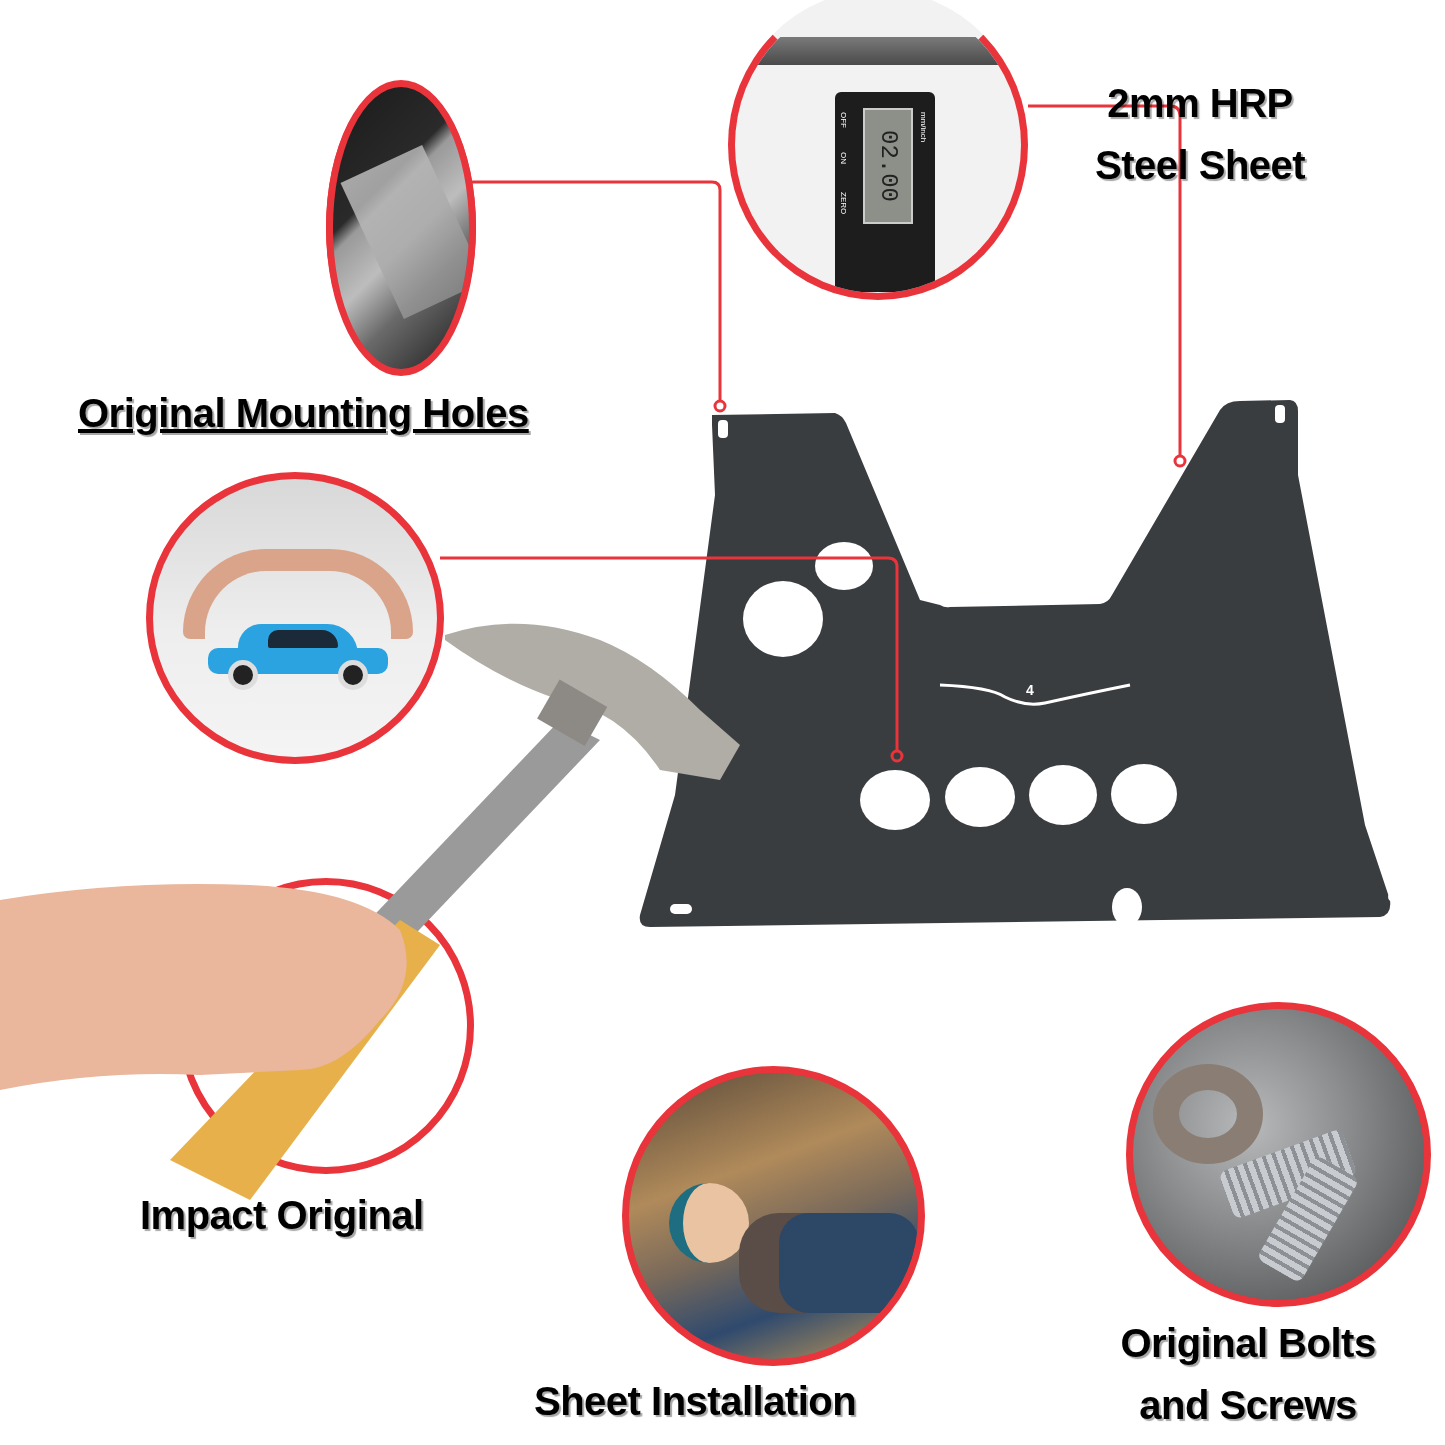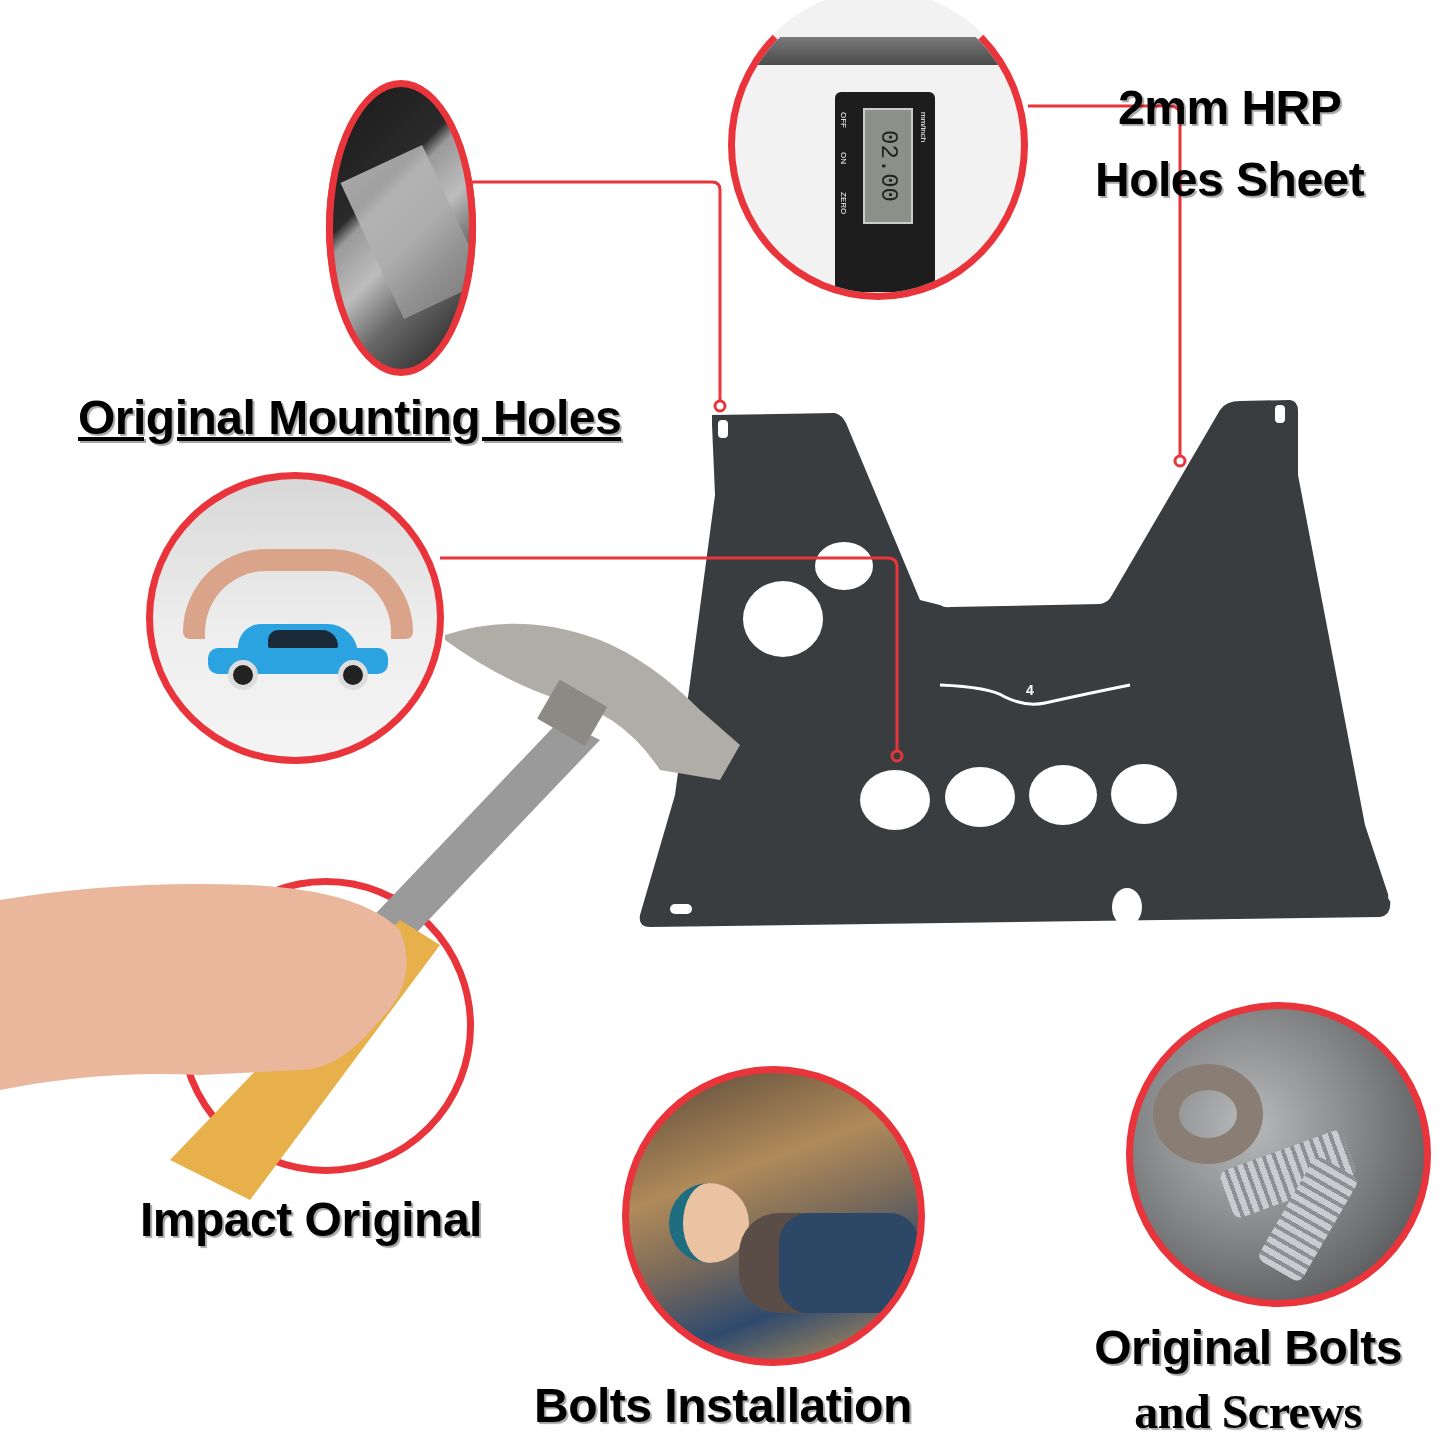--- a/index.html
+++ b/index.html
@@ -1,20 +1,20 @@
 <!DOCTYPE html>
 <html><head>
 <meta charset="utf-8">
 <style>
   html, body { margin:0; padding:0; background:#ffffff; }
   body { width:1445px; height:1445px; position:relative; overflow:hidden; font-family:"Liberation Sans", sans-serif; }
   .abs { position:absolute; }
   .ring { position:absolute; border-radius:50%; border:7px solid #e8343a; box-sizing:border-box; overflow:hidden; }
   .label { position:absolute; font-weight:bold; color:#000; text-align:center; text-shadow:2px 2px 1px rgba(0,0,0,0.35); letter-spacing:-0.5px; line-height:1.25; white-space:nowrap; }
-  .lbl-38 { font-size:48px; }
+  .lbl-38 { font-size:40px; }
   svg { display:block; }
 </style>
 </head>
 <body>
 
 <svg class="abs" style="left:630px;top:395px;" width="800" height="545" viewBox="0 0 800 545">
   <path d="M82 20 L205 18 Q212 20 216 28 L290 205 L310 210 Q315 213 320 212 L470 209 Q478 208 482 200 L590 15 Q596 6 610 6 L660 5 Q668 6 668 16 L668 80 L735 430 L760 505 Q762 520 750 522 L20 532 Q8 532 10 520 L45 400 L85 100 L82 30 Z" fill="#3a3d40"></path>
 
   <ellipse cx="214" cy="171" rx="29" ry="24" fill="#fff"></ellipse>
   <ellipse cx="153" cy="224" rx="40" ry="38" fill="#fff"></ellipse>
@@ -55,21 +55,21 @@
   <div class="abs" style="left:100px;top:95px;width:100px;height:200px;background:#1d1d1d;border-radius:6px;">
     <div class="abs" style="left:28px;top:16px;width:46px;height:112px;background:#8c9088;border:2px solid #ccc;color:#222;font-family:'Liberation Mono',monospace;font-size:24px;writing-mode:vertical-rl;text-align:center;line-height:46px;">02.00</div>
     <span class="abs" style="left:4px;top:20px;color:#fff;font-size:8px;writing-mode:vertical-rl;">OFF</span>
     <span class="abs" style="left:4px;top:60px;color:#fff;font-size:8px;writing-mode:vertical-rl;">ON</span>
     <span class="abs" style="left:4px;top:100px;color:#fff;font-size:8px;writing-mode:vertical-rl;">ZERO</span>
     <span class="abs" style="left:84px;top:20px;color:#fff;font-size:8px;writing-mode:vertical-rl;">mm/inch</span>
   </div>
 </div>
 <div class="label lbl-38" style="left:1095px;top:78px;">
   <div>2mm HRP</div>
-  <div style="margin-top:12px;">Holes Sheet</div>
+  <div style="margin-top:12px;">Steel Sheet</div>
 </div>
 
 <div class="ring" style="left:146px;top:472px;width:298px;height:292px;background:linear-gradient(#d8d8d8 0%,#eeeeee 55%,#f4f4f4 100%);">
   <div class="abs" style="left:30px;top:70px;width:230px;height:90px;border-radius:120px 120px 10px 10px;border:22px solid #d9a48a;border-bottom:none;box-sizing:border-box;"></div>
   <div class="abs" style="left:55px;top:145px;width:180px;height:60px;">
     <div class="abs" style="left:30px;top:0;width:120px;height:34px;background:#2aa3e0;border-radius:30px 40px 4px 4px;"></div>
     <div class="abs" style="left:60px;top:6px;width:70px;height:18px;background:#1a2a38;border-radius:10px 16px 2px 2px;"></div>
     <div class="abs" style="left:0;top:24px;width:180px;height:26px;background:#2aa3e0;border-radius:10px;"></div>
     <div class="abs" style="left:20px;top:36px;width:30px;height:30px;background:#222;border-radius:50%;border:5px solid #ddd;box-sizing:border-box;"></div>
     <div class="abs" style="left:130px;top:36px;width:30px;height:30px;background:#222;border-radius:50%;border:5px solid #ddd;box-sizing:border-box;"></div>
@@ -90,23 +90,23 @@
 
   <path d="M0 300 Q120 280 250 285 Q360 290 400 330 Q420 380 380 420 Q340 470 300 470 L200 475 Q100 470 0 490 Z" fill="#eab69c"></path>
 </svg>
 <div class="label lbl-38" style="left:140px;top:1190px;">Impact Original</div>
 
 <div class="ring" style="left:622px;top:1066px;width:303px;height:300px;background:linear-gradient(160deg,#5a4a3a 0%,#b08a5a 35%,#7a6a5a 55%,#2f4a6e 75%,#c59a55 100%);">
   <div class="abs" style="left:40px;top:110px;width:80px;height:80px;background:#eac3a2;border-radius:50%;border-left:14px solid #1e6d80;box-sizing:border-box;"></div>
   <div class="abs" style="left:110px;top:140px;width:180px;height:100px;background:#5a4c46;border-radius:40px;"></div>
   <div class="abs" style="left:150px;top:140px;width:140px;height:100px;background:#2d4766;border-radius:30px;"></div>
 </div>
-<div class="label lbl-38" style="left:534px;top:1376px;">Bolts Installation</div>
+<div class="label lbl-38" style="left:534px;top:1376px;">Sheet Installation</div>
 
 <div class="ring" style="left:1126px;top:1002px;width:305px;height:305px;background:radial-gradient(circle at 40% 40%,#b7b9bb 0%,#8a8c8e 40%,#5a5c5e 80%,#3a3a3a 100%);">
   <div class="abs" style="left:20px;top:55px;width:110px;height:100px;border-radius:50%;border:26px solid #8a7d73;box-sizing:border-box;"></div>
   <div class="abs" style="left:90px;top:140px;width:130px;height:50px;background:repeating-linear-gradient(90deg,#c8ccd0 0 6px,#8d9094 6px 10px);transform:rotate(-20deg);border-radius:8px;"></div>
   <div class="abs" style="left:150px;top:150px;width:50px;height:120px;background:repeating-linear-gradient(0deg,#c8ccd0 0 6px,#8d9094 6px 10px);transform:rotate(30deg);border-radius:8px;"></div>
 </div>
 <div class="label lbl-38" style="left:1078px;top:1318px;width:340px;">
   <div>Original Bolts</div>
-  <div style="margin-top:4px;font-family:Liberation Serif, serif;">and Screws</div>
+  <div style="margin-top:12px;">and Screws</div>
 </div>
 
 </body></html>

